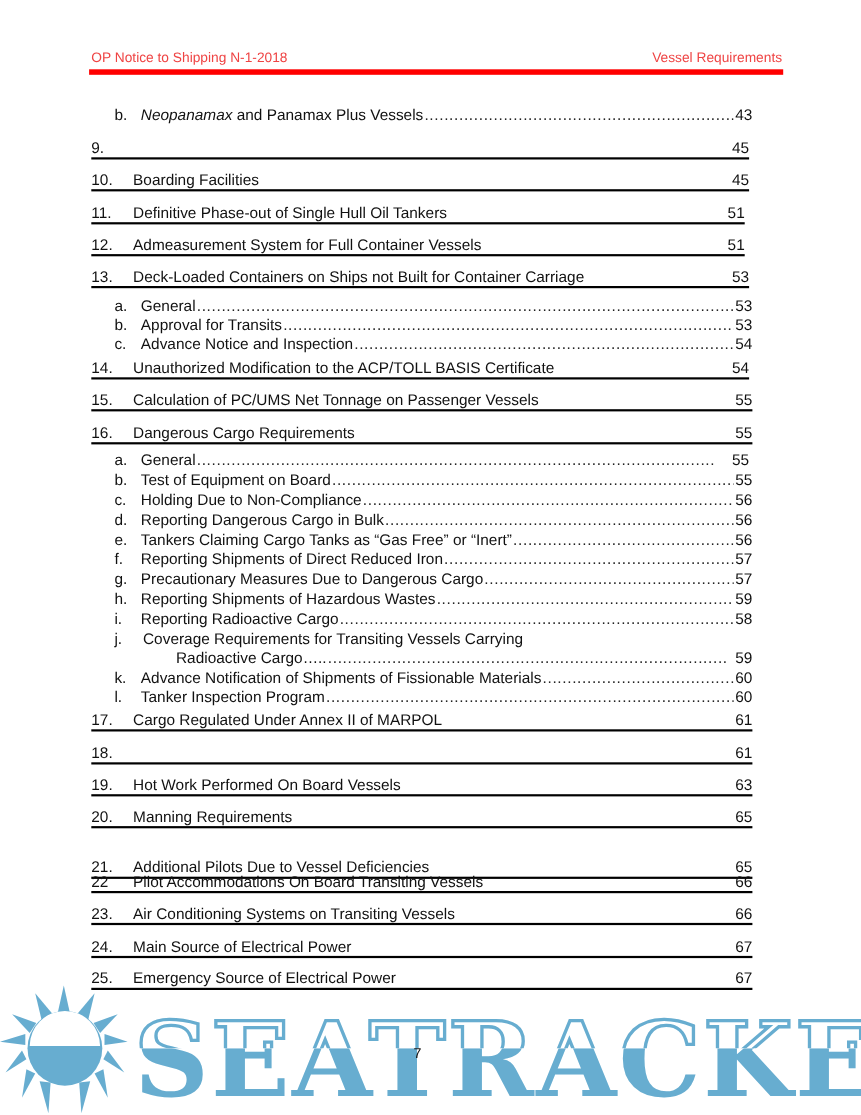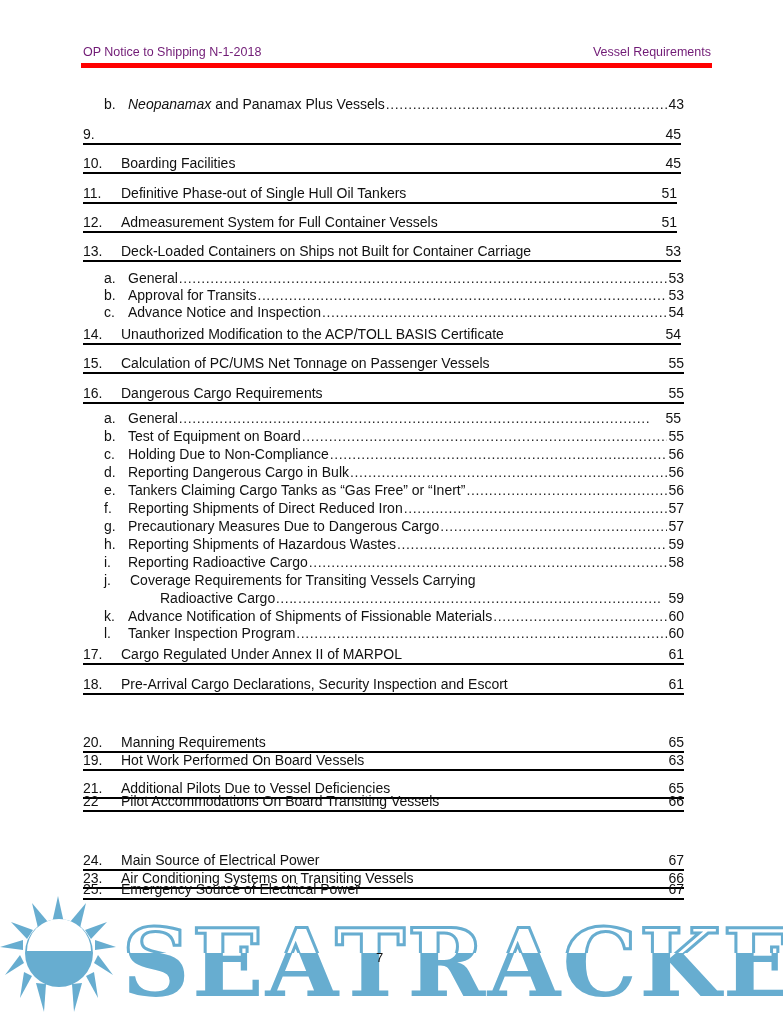--- a/index.html
+++ b/index.html
@@ -2,21 +2,21 @@
 <html><head>
 <meta charset="utf-8">
 <style>
   html, body { margin:0; padding:0; }
   body {
     width:783px; height:1014px; position:relative; overflow:hidden;
     background:#ffffff; color:#111;
     font-family:"Liberation Sans", sans-serif;
   }
   .hdr-left, .hdr-right {
-    position:absolute; top:45px; font-size:12.5px; color:#701a75; white-space:nowrap;
+    position:absolute; top:45px; font-size:12.5px; color:#ef4444; white-space:nowrap;
   }
   .hdr-left { left:83px; }
   .hdr-right { right:72px; }
   .red-rule {
     position:absolute; left:81px; width:631px; top:63px; height:5px; background:#ff0000;
   }
   .main {
     position:absolute; left:83px; height:18px; font-size:14px; line-height:18px;
     border-bottom:2.5px solid #000; box-sizing:content-box;
   }
@@ -208,25 +208,24 @@
 </div>
 
 <div class="main" style="top:645px; width:601px;">
   <span class="num">17.</span>
   <span class="title">Cargo Regulated Under Annex II of MARPOL</span>
   <span class="page">61</span>
 </div>
 
 <div class="main" style="top:675px; width:601px;">
   <span class="num">18.</span>
-  <span class="title">Pre-Arrival Cargo Declarations, Security Inspection and Escort</span>
   <span class="page">61</span>
 </div>
 
-<div class="main" style="top:704px; width:601px;margin-top:47px;">
+<div class="main" style="top:704px; width:601px;">
   <span class="num">19.</span>
   <span class="title">Hot Work Performed On Board Vessels</span>
   <span class="page">63</span>
 </div>
 
 <div class="main" style="top:733px; width:601px;">
   <span class="num">20.</span>
   <span class="title">Manning Requirements</span>
   <span class="page">65</span>
 </div>
@@ -236,21 +235,21 @@
   <span class="title">Additional Pilots Due to Vessel Deficiencies</span>
   <span class="page">65</span>
 </div>
 
 <div class="main" style="top:792px; width:601px;">
   <span class="num">22</span>
   <span class="title">Pilot Accommodations On Board Transiting Vessels</span>
   <span class="page">66</span>
 </div>
 
-<div class="main" style="top:821px; width:601px;margin-top:48px;">
+<div class="main" style="top:821px; width:601px;">
   <span class="num">23.</span>
   <span class="title">Air Conditioning Systems on Transiting Vessels</span>
   <span class="page">66</span>
 </div>
 
 <div class="main" style="top:851px; width:601px;">
   <span class="num">24.</span>
   <span class="title">Main Source of Electrical Power</span>
   <span class="page">67</span>
 </div>

